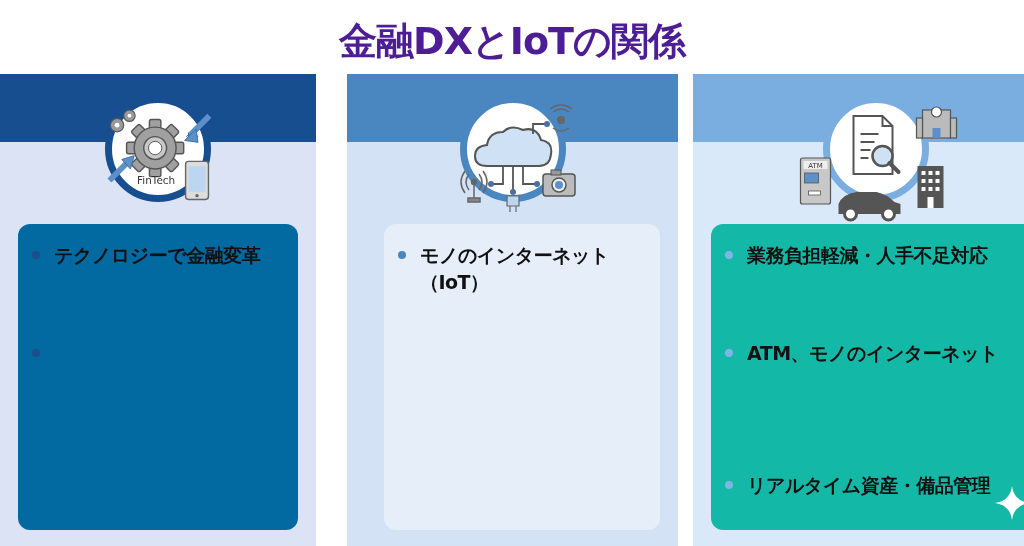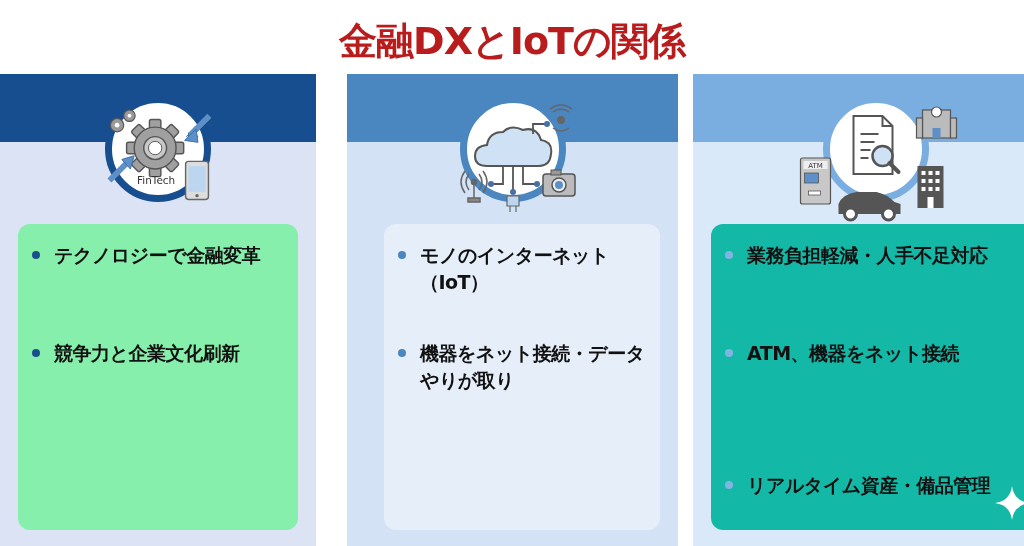--- a/index.html
+++ b/index.html
@@ -1,21 +1,21 @@
 <!DOCTYPE html>
 <html><head>
 <meta charset="utf-8">
 <style>
   * { box-sizing: border-box; margin: 0; padding: 0; }
   html, body { width: 1024px; height: 546px; overflow: hidden; background: #ffffff; }
   body { font-family: "DejaVu Sans", "Liberation Sans", sans-serif; position: relative; }
 
   .title {
     position: absolute; left: 0; top: 12px; width: 1024px; height: 58px;
-    text-align: center; font-size: 38px; font-weight: bold; color: #b91c1c;
+    text-align: center; font-size: 38px; font-weight: bold; color: #4c1d95;
     letter-spacing: -1px; line-height: 58px;
   }
 
   .col { position: absolute; top: 74px; height: 472px; }
   .col .band { position: absolute; left: 0; top: 0; width: 100%; height: 68px; }
   .col .lower { position: absolute; left: 0; top: 68px; width: 100%; bottom: 0; }
 
   #col1 { left: 0; width: 316px; }
   #col1 .band { background: #174e8f; }
   #col1 .lower { background: #dce3f4; }
@@ -33,21 +33,21 @@
   }
   #col1 .badge { border: 7px solid #174e8f; }
   #col2 .badge { border: 7px solid #4a86c0; }
   #col3 .badge { border: 7px solid #7aaee0; }
 
   .icons { position: absolute; left: 0; top: 0; width: 100%; height: 150px; }
 
   .card {
     position: absolute; top: 150px; height: 306px; border-radius: 12px;
   }
-  #col1 .card { left: 18px; right: 18px; background: #86efac; }
+  #col1 .card { left: 18px; right: 18px; background: #0369a1; }
   #col2 .card { left: 18px; right: 18px; background: #e6eefa; margin-left: 19px; }
   #col3 .card { left: 18px; right: 18px; background: #14b8a6; }
 
   .item {
     position: absolute; left: 0; right: 0; padding-left: 36px; padding-right: 6px;
     font-size: 19px; font-weight: bold; color: #111; line-height: 27px;
     letter-spacing: -0.5px;
   }
   .item .dot {
     position: absolute; left: 14px; top: 9px; width: 8px; height: 8px; border-radius: 50%;
@@ -113,21 +113,20 @@
       <circle cx="207" cy="124" r="1.8" fill="#666"></circle>
     </g>
   </svg>
   <div class="card">
     <div class="item" style="top:18px;">
       <span class="dot"></span>
       <span>テクノロジーで金融変革</span>
     </div>
     <div class="item" style="top:116px;">
       <span class="dot"></span>
-      <span>競争力と企業文化刷新</span>
     </div>
   </div>
 </div>
 
 <div class="col" id="col2">
   <div class="band"></div>
   <div class="lower"></div>
   <div class="badge"></div>
   <svg class="icons" viewBox="0 0 331 150">
 
@@ -173,24 +172,20 @@
     <g fill="#bcd6f0" stroke="#666" stroke-width="1.2">
       <path d="M160 122 L172 122 L172 132 L160 132 Z"></path>
       <line x1="163" y1="132" x2="163" y2="138"></line>
       <line x1="169" y1="132" x2="169" y2="138"></line>
     </g>
   </svg>
   <div class="card">
     <div class="item" style="top:18px;">
       <span class="dot"></span>
       <span>モノのインターネット（IoT）</span>
-    </div>
-    <div class="item" style="top:116px;">
-      <span class="dot"></span>
-      <span>機器をネット接続・データやりが取り</span>
     </div>
   </div>
 </div>
 
 <div class="col" id="col3">
   <div class="band"></div>
   <div class="lower"></div>
   <div class="badge"></div>
   <svg class="icons" viewBox="0 0 331 150">
 
@@ -243,21 +238,21 @@
       <circle cx="178" cy="140" r="6" fill="#fff" stroke="#555" stroke-width="3"></circle>
     </g>
   </svg>
   <div class="card">
     <div class="item" style="top:18px;">
       <span class="dot"></span>
       <span>業務負担軽減・人手不足対応</span>
     </div>
     <div class="item" style="top:116px;">
       <span class="dot"></span>
-      <span>ATM、機器をネット接続</span>
+      <span>ATM、モノのインターネット</span>
     </div>
     <div class="item" style="top:204px;margin-top:44px;">
       <span class="dot"></span>
       <span>リアルタイム資産・備品管理</span>
     </div>
     <svg class="sparkle" viewBox="0 0 34 34">
       <path d="M17 0 Q19 15 34 17 Q19 19 17 34 Q15 19 0 17 Q15 15 17 0 Z" fill="#ffffff"></path>
     </svg>
   </div>
 </div>

